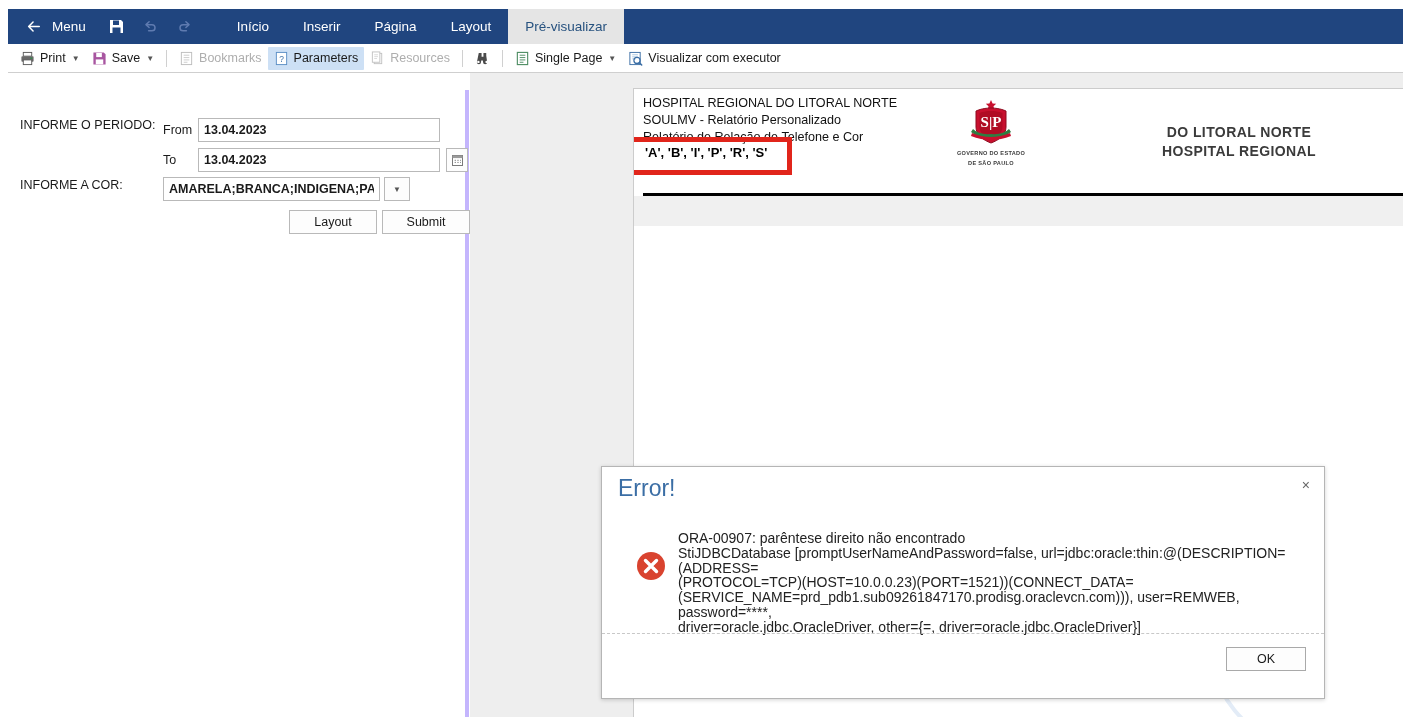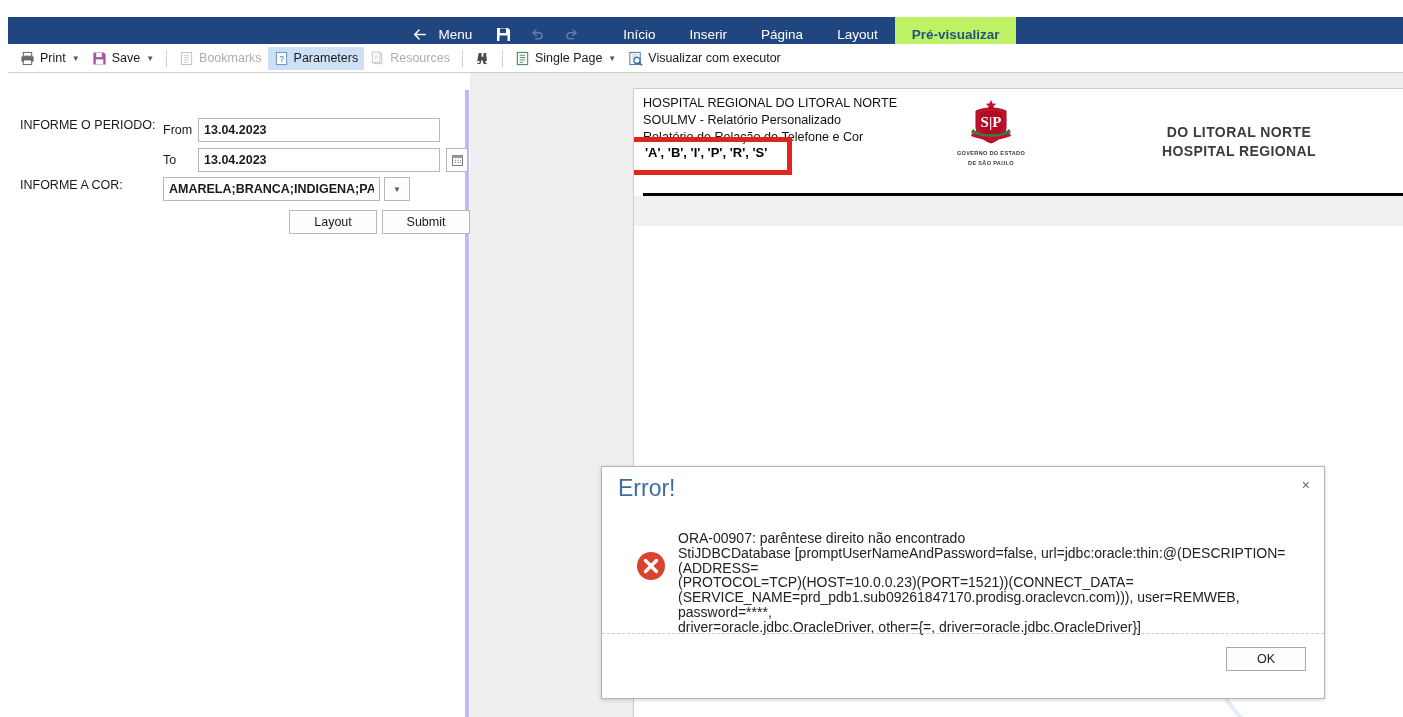--- a/index.html
+++ b/index.html
@@ -15,28 +15,27 @@
     width: 1403px;
     height: 717px;
     overflow: hidden;
     background: #ffffff;
   }
 
   
   .ribbon {
     position: absolute;
     left: 8px;
-    top: 17px;
+    top: 9px;
     width: 1395px;
     height: 35px;
     background: #1f4287;
     background: #20457f;
     display: flex;
     align-items: stretch;
-    justify-content: center;
   }
   .ribbon-left {
     display: flex;
     align-items: center;
     padding-left: 10px;
     gap: 0px;
   }
   .rb-back {
     width: 30px;
     height: 35px;
@@ -70,23 +69,22 @@
   .rb-tab {
     color: #ffffff;
     font-size: 13.5px;
     padding: 0 17px;
     line-height: 35px;
     height: 35px;
     cursor: pointer;
     white-space: nowrap;
   }
   .rb-tab.active {
-    background: #bef264;
+    background: #e5e5e5;
     color: #27527f;
-    font-weight: bold;
   }
 
   
   .toolbar {
     position: absolute;
     left: 8px;
     top: 44px;
     width: 1395px;
     height: 29px;
     background: #ffffff;

